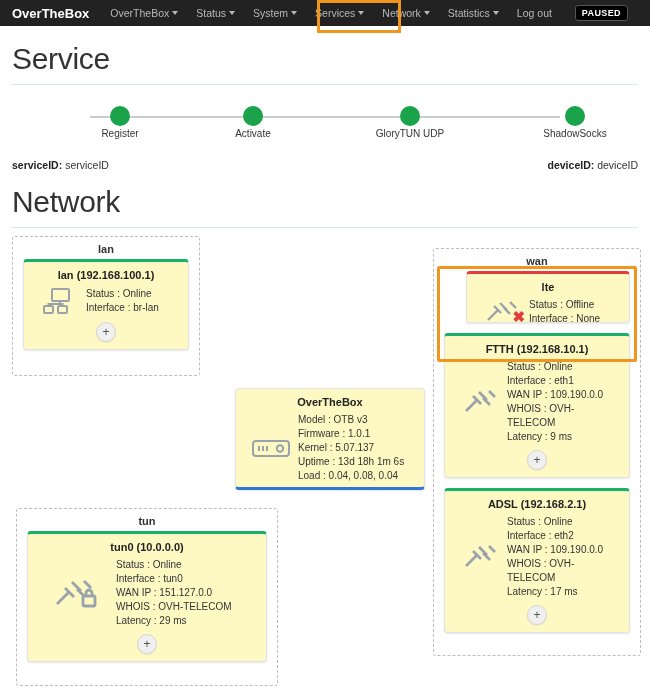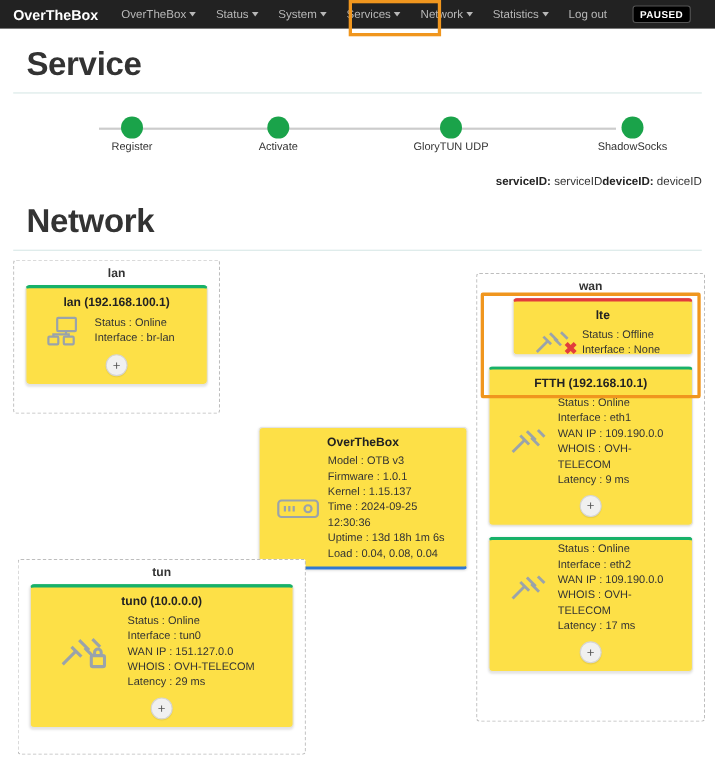--- a/index.html
+++ b/index.html
@@ -68,23 +68,23 @@
   .nav-highlight {
     position: absolute;
     border: 3px solid #f0961e;
     pointer-events: none;
     z-index: 20;
   }
 
   
   h1.page-title {
     font-size: 30px;
-    font-weight: bold;
+    font-weight: normal;
     color: #333333;
-    margin: 16px 0 0 24px;
+    margin: 16px 0 0 12px;
     letter-spacing: -0.3px;
   }
   .hr {
     border-top: 1px solid #d8e8e6;
     margin: 8px 12px 0 12px;
   }
 
   
   .steps {
     position: relative;
@@ -113,22 +113,22 @@
   }
   .step-label {
     margin-top: 2px;
     font-size: 10px;
     color: #333333;
   }
 
   
   .id-row {
     display: flex;
-    justify-content: flex-end;
-    margin: 2px 12px 0 24px;
+    justify-content: space-between;
+    margin: 2px 12px 0 12px;
     font-size: 10.5px;
   }
   .id-row b { color: #222; }
 
   
   .net-area {
     position: relative;
     margin-top: 8px;
     height: 450px;
   }
@@ -139,21 +139,21 @@
     background: #ffffff;
   }
   .group-title {
     text-align: center;
     font-weight: bold;
     font-size: 11px;
     color: #333;
     padding: 6px 0 4px 0;
   }
   .card {
-    background: #fde047;
+    background: #fef9c3;
     border: 1px solid #e3e3e3;
     border-radius: 4px;
     box-shadow: 0 1px 2px rgba(0,0,0,0.10);
     margin: 0 10px 10px 10px;
     position: relative;
     overflow: hidden;
   }
   .card.green-top { border-top: 3px solid #17b169; }
   .card.red-top { border-top: 3px solid #e23c3c; }
   .card.blue-bottom { border-bottom: 3px solid #2f78d2; }
@@ -350,20 +350,21 @@
           <div>Interface : eth1</div>
           <div>WAN IP : 109.190.0.0</div>
           <div>WHOIS : OVH-TELECOM</div>
           <div>Latency : 9 ms</div>
         </div>
       </div>
       <div class="plus-btn">+</div>
     </div>
 
     <div class="card green-top">
+      <div class="card-title">ADSL (192.168.2.1)</div>
       <div class="card-body">
         <div class="card-icon">
           <svg width="36" height="30" viewBox="0 0 36 30" fill="none" stroke="#9aa3ab" stroke-width="2.6">
             <path d="M4 24 L15 13"></path>
             <path d="M11 9 l8 8"></path>
             <path d="M17 5 l8 8"></path>
             <path d="M21 11 l7 7"></path>
             <path d="M27 4 l6 6"></path>
           </svg>
         </div>
@@ -387,22 +388,21 @@
       <div class="card-icon">
         <svg width="40" height="22" viewBox="0 0 40 22" fill="none" stroke="#9aa3ab" stroke-width="2">
           <rect x="2" y="4" width="36" height="15" rx="3"></rect>
           <path d="M8 9 v5 M12 9 v5 M16 9 v5"></path>
           <circle cx="29" cy="11.5" r="3.2"></circle>
         </svg>
       </div>
       <div class="card-lines">
         <div>Model : OTB v3</div>
         <div>Firmware : 1.0.1</div>
-        <div>Kernel : 1.15.137</div>
-        <div>Time : 2024-09-25 12:30:36</div>
+        <div>Kernel : 5.07.137</div>
         <div>Uptime : 13d 18h 1m 6s</div>
         <div>Load : 0.04, 0.08, 0.04</div>
       </div>
     </div>
   </div>
 
   <div class="group" style="left:16px; top:272px; width:262px; height:178px;">
     <div class="group-title">tun</div>
     <div class="card green-top">
       <div class="card-title">tun0 (10.0.0.0)</div>

